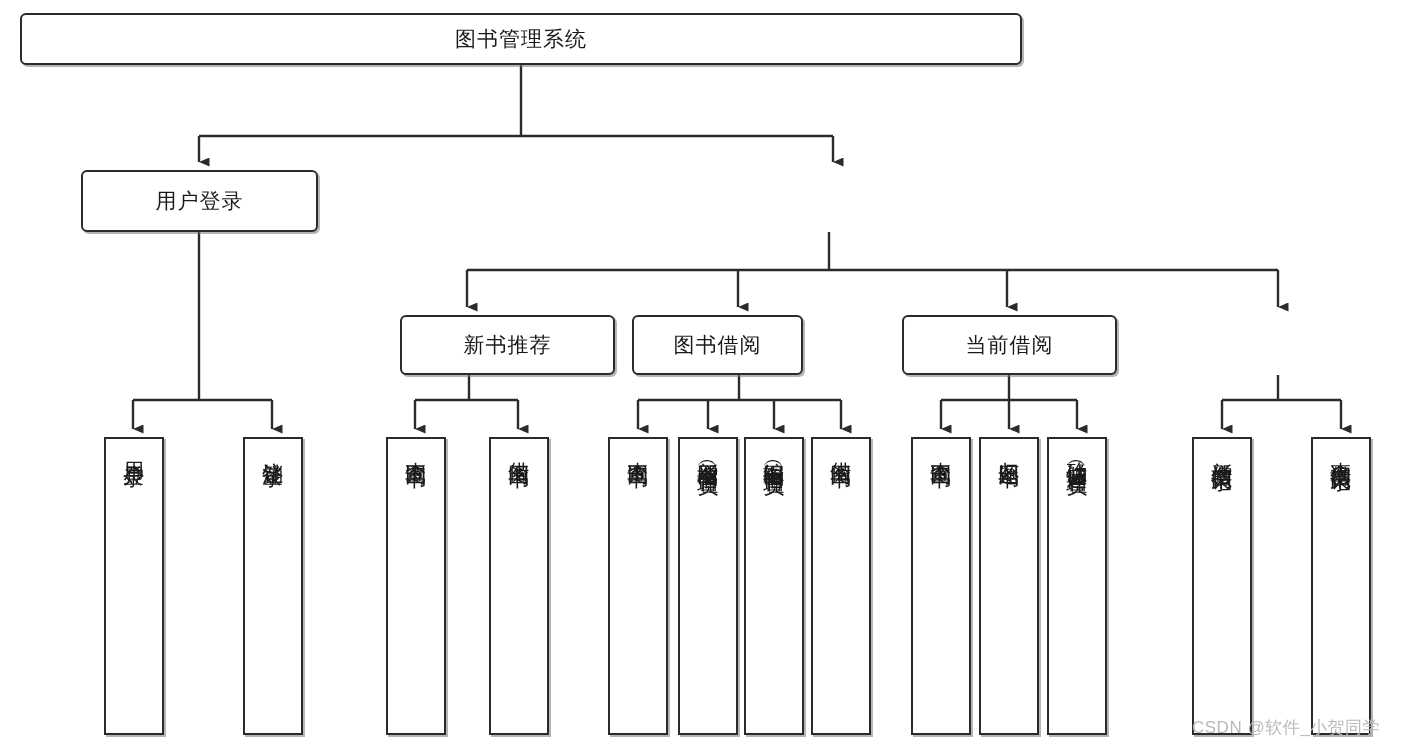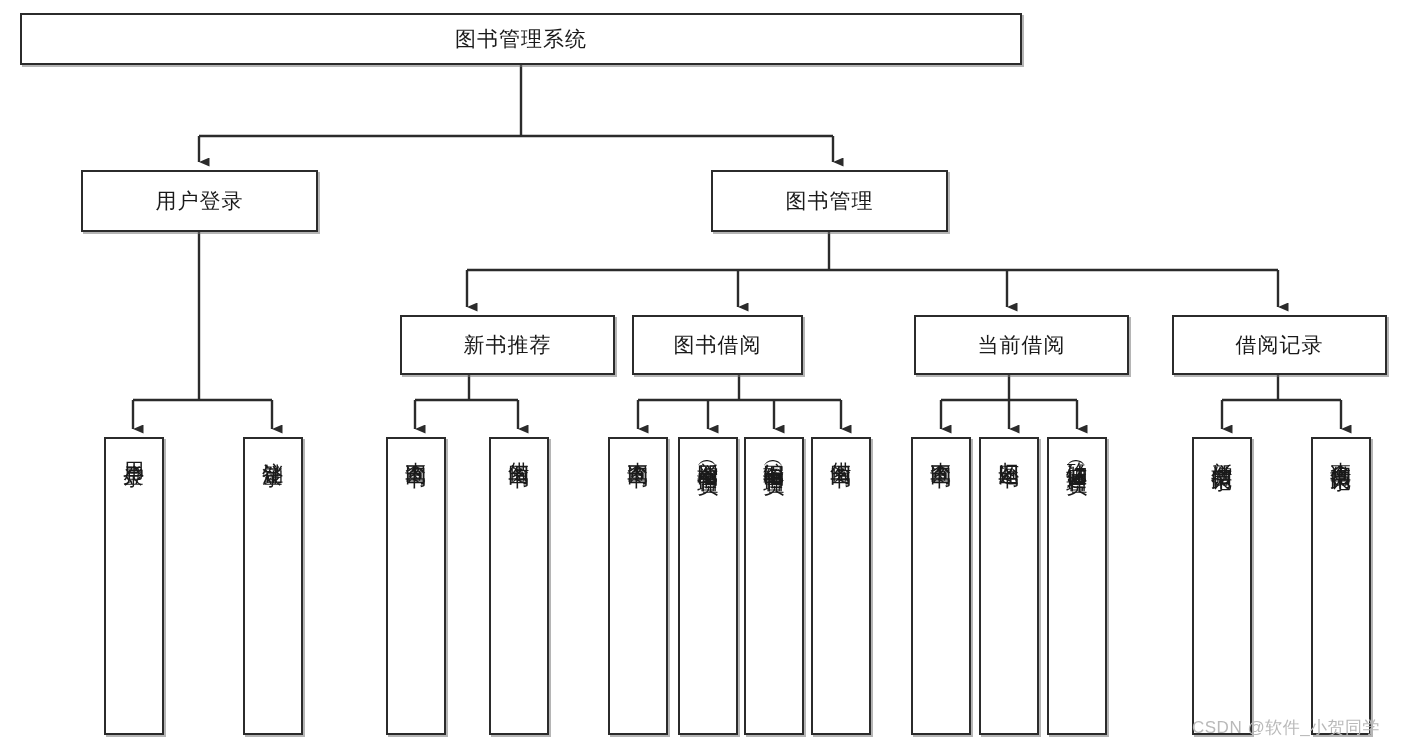--- a/index.html
+++ b/index.html
@@ -32,20 +32,21 @@
     border: 2px solid #2b2b2b;
     box-shadow: 2px 2px 0 0 rgba(120,120,120,0.55);
     display: flex;
     align-items: center;
     justify-content: center;
     color: #1a1a1a;
   }
   .node.h {
     font-size: 21px;
     letter-spacing: 1px;
+    border-radius: 6px;
   }
   .node.v {
     align-items: flex-start;
     padding-top: 6px;
   }
   .vtext {
     writing-mode: vertical-rl;
     text-orientation: upright;
     font-size: 21px;
     line-height: 1.22;
@@ -120,35 +121,29 @@
     </g>
   </svg>
 
   <div class="node h" style="left:20px; top:13px; width:1002px; height:52px;">
     <span>图书管理系统</span>
   </div>
 
   <div class="node h" style="left:81px; top:170px; width:237px; height:62px;">
     <span>用户登录</span>
   </div>
-  <div class="node h" style="left:711px; top:170px; width:237px; height:62px;">
-    <span>图书管理</span>
-  </div>
 
   <div class="node h" style="left:362px; top:315px; width:215px; height:60px;margin-left:38px;">
     <span>新书推荐</span>
   </div>
   <div class="node h" style="left:632px; top:315px; width:171px; height:60px;">
     <span>图书借阅</span>
   </div>
-  <div class="node h" style="left:902px; top:315px; width:215px; height:60px;margin-left:12px;">
+  <div class="node h" style="left:902px; top:315px; width:215px; height:60px;">
     <span>当前借阅</span>
-  </div>
-  <div class="node h" style="left:1172px; top:315px; width:215px; height:60px;">
-    <span>借阅记录</span>
   </div>
 
   <div class="node v vcenter" style="left:104px; top:437px; width:60px; height:298px;">
     <span class="vtext">用户登录</span>
   </div>
   <div class="node v vcenter" style="left:243px; top:437px; width:60px; height:298px;">
     <span class="vtext">注销登录</span>
   </div>
 
   <div class="node v vcenter" style="left:386px; top:437px; width:60px; height:298px;">

